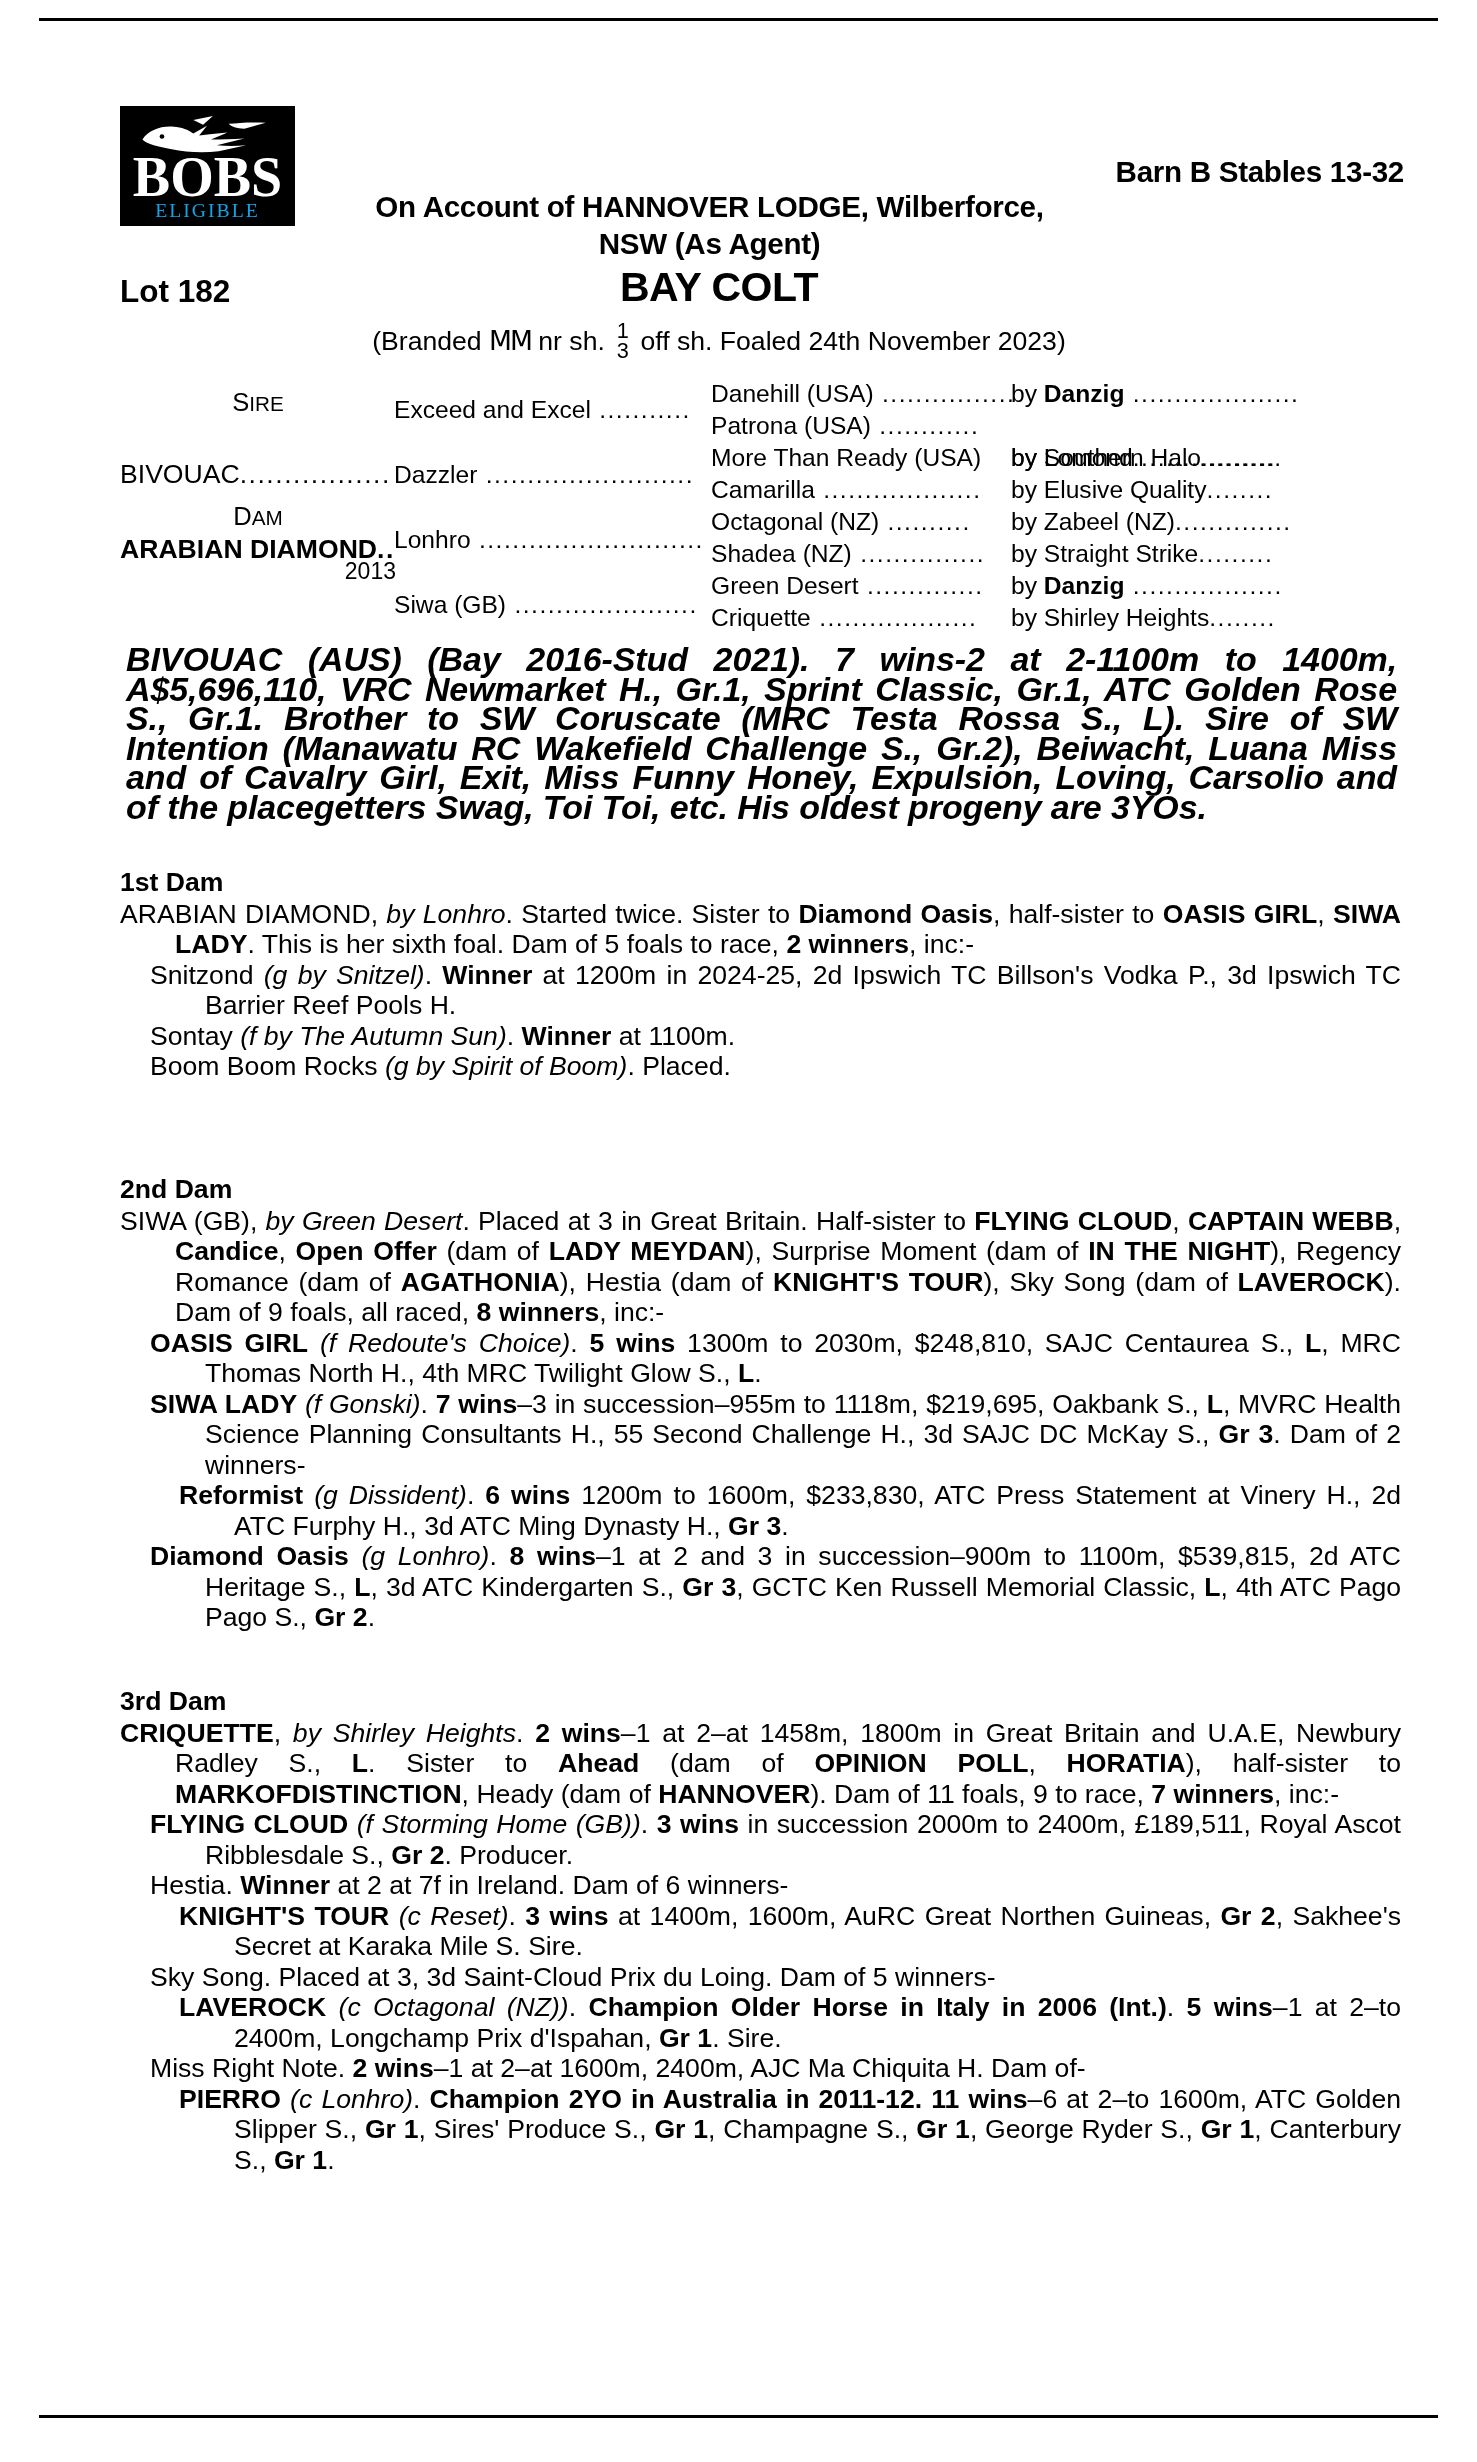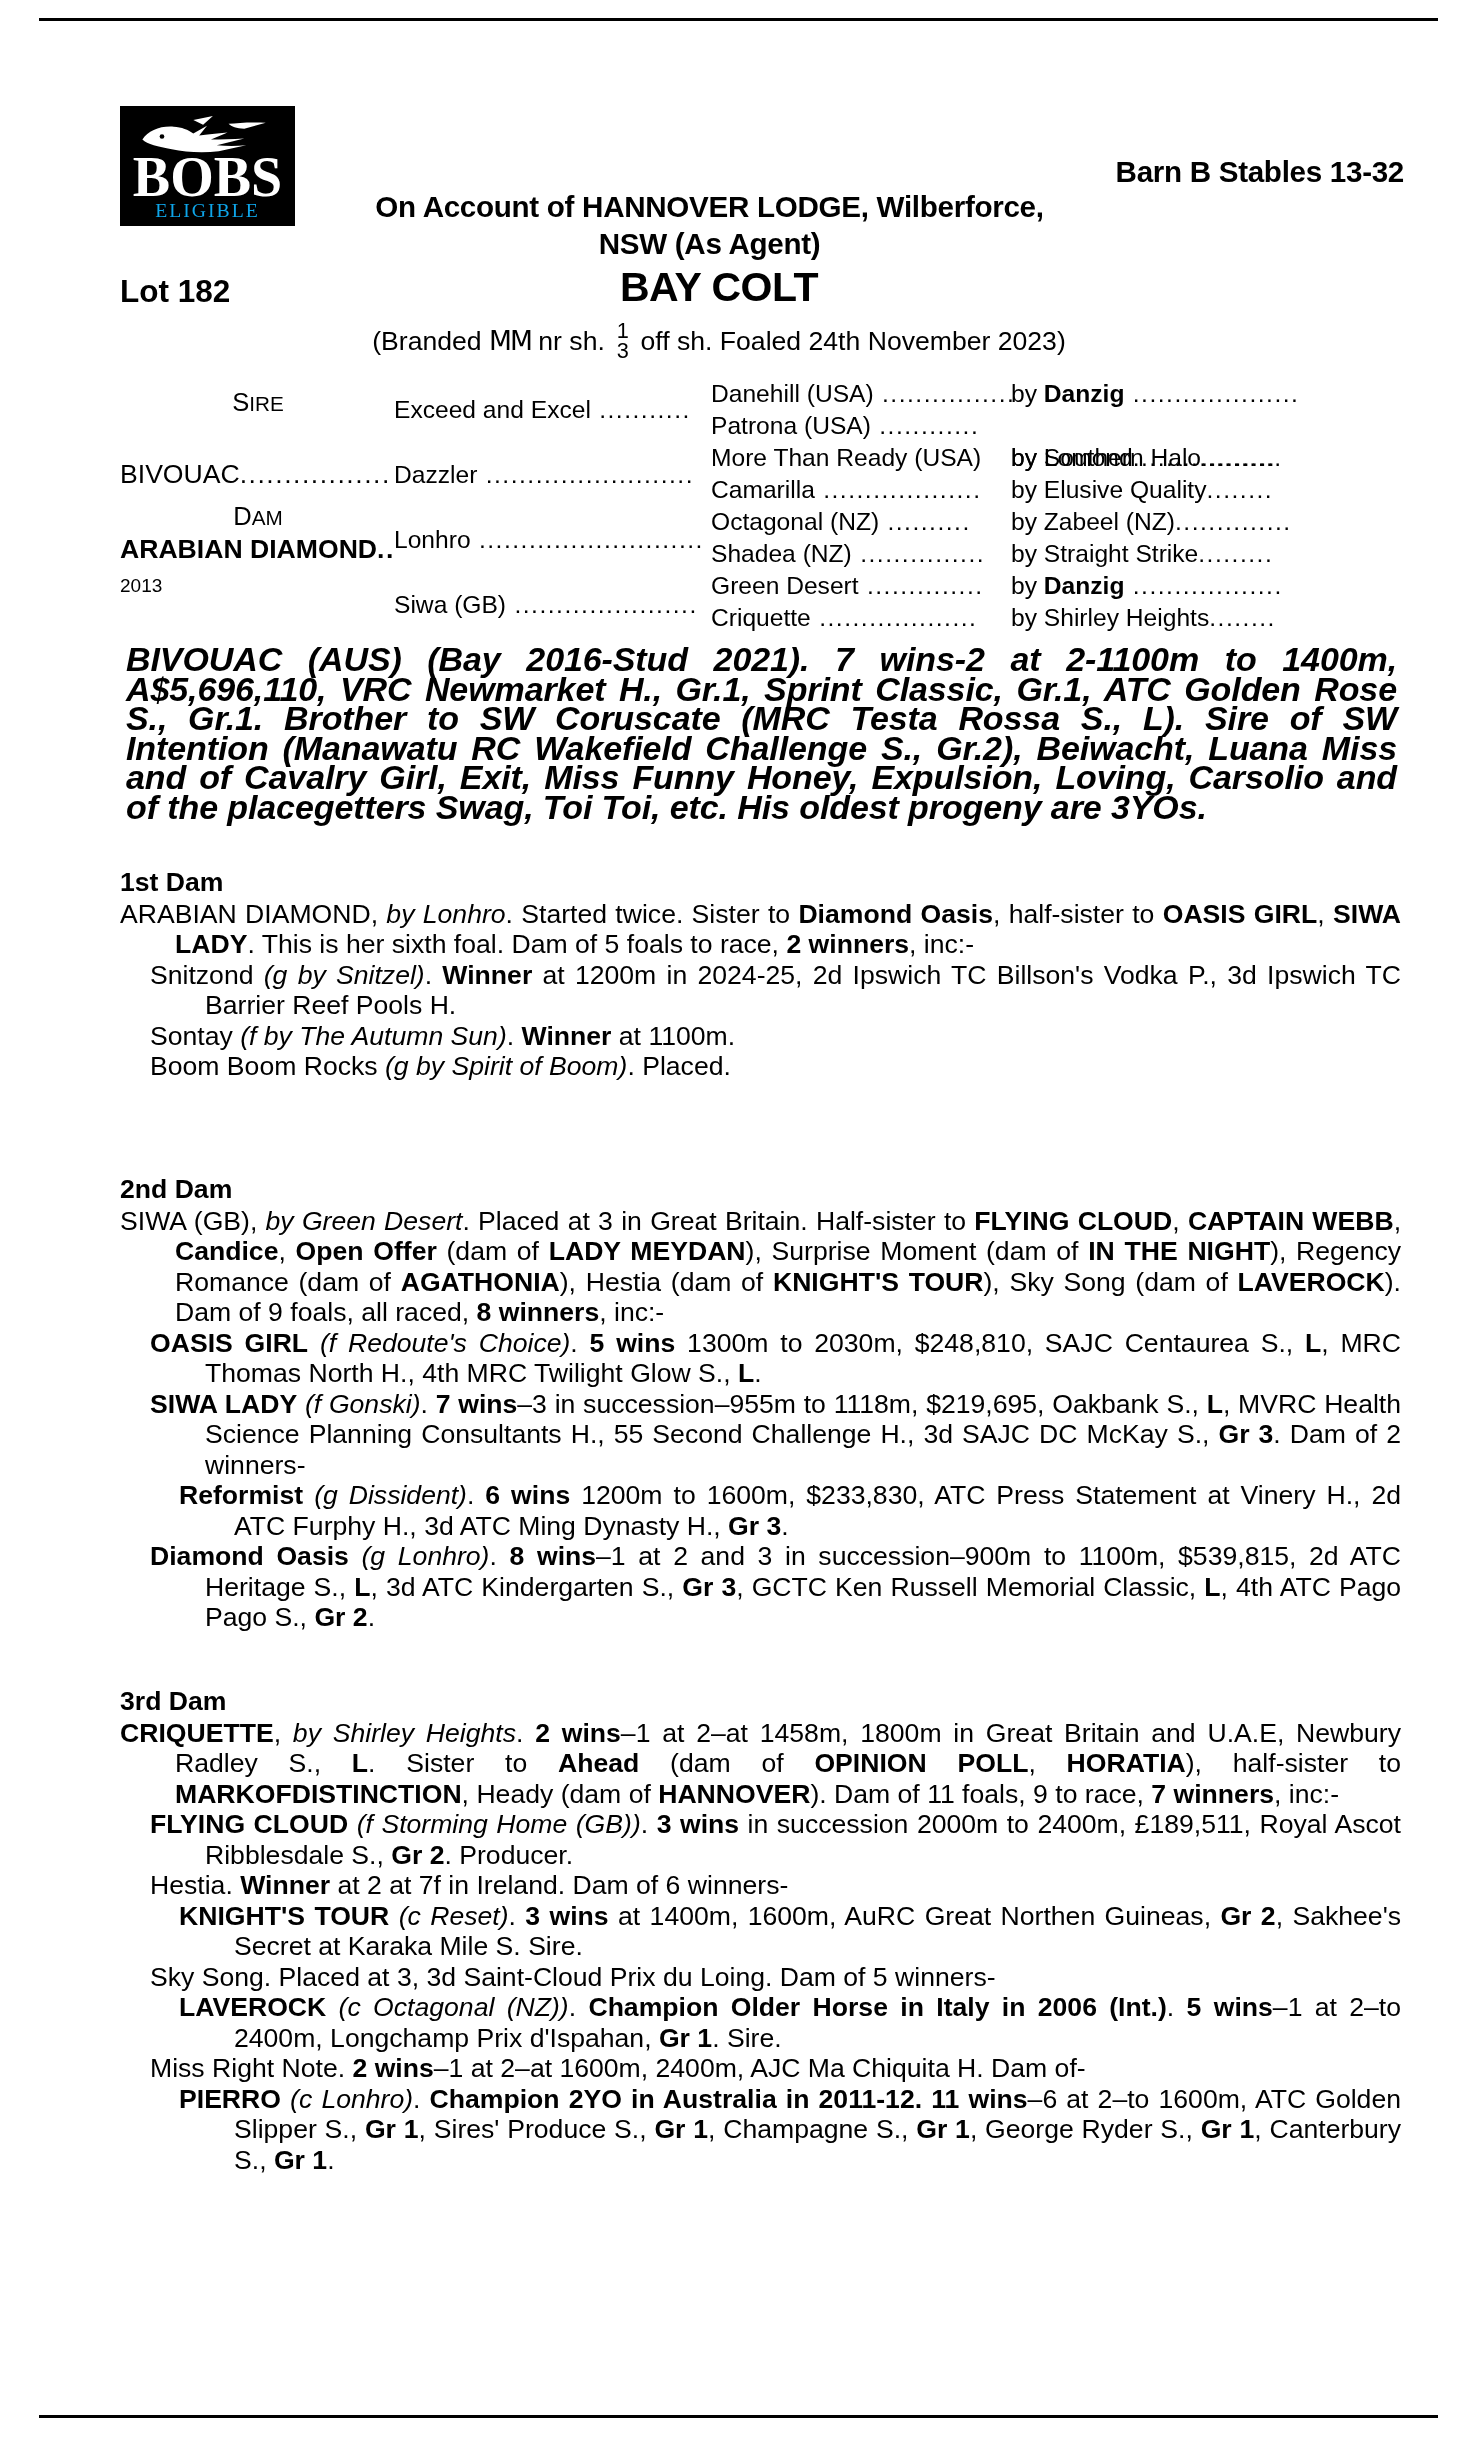--- a/index.html
+++ b/index.html
@@ -180,24 +180,24 @@
   .dam-name {
     position: absolute;
     top: 158px; left: 0;
     width: 305px;
     font-weight: bold;
     font-size: 26.6px;
     white-space: nowrap;
   }
   .dam-year {
     position: absolute;
-    top: 199px; left: 0;
+    top: 182px; left: 0;
     width: 276px;
-    text-align: left;
-    font-size: 19px;
+    text-align: right;
+    font-size: 23px;
   }
   .leader {
     letter-spacing: 1.5px;
   }
 
   .ped .col-mid {
     position: absolute;
     left: 274px; top: 0;
     width: 317px;
   }

